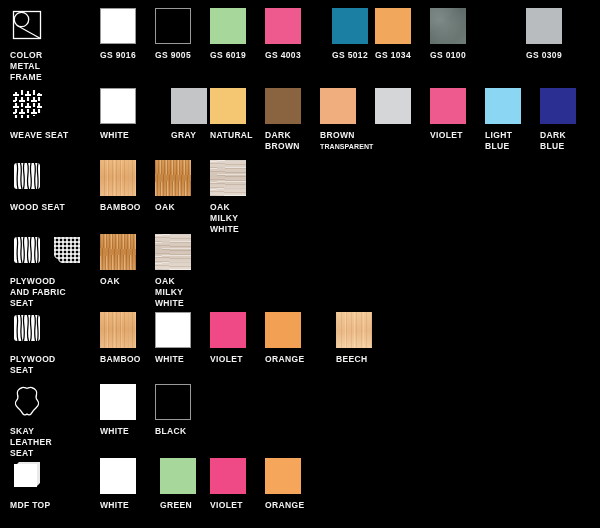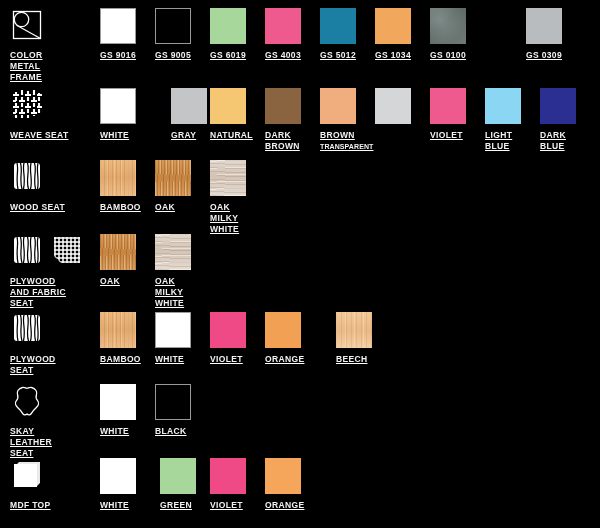--- a/index.html
+++ b/index.html
@@ -26,21 +26,20 @@
   .row {
     position: absolute;
     left: 0;
     width: 600px;
   }
   .cell {
     position: absolute;
     top: 0;
     width: 76px;
     text-align: left;
-    text-decoration: underline;
   }
   .cell.cat { width: 86px; }
 
   
   .sw {
     width: 36px;
     height: 36px;
     display: block;
     margin: 0 0 6px 0;
     box-sizing: border-box;
@@ -152,21 +151,21 @@
         <div class="label">GS 9005</div>
       </div>
       <div class="cell" style="left: 210px;">
         <span class="sw" style="background: rgb(168, 215, 155);"></span>
         <div class="label">GS 6019</div>
       </div>
       <div class="cell" style="left: 265px;">
         <span class="sw" style="background: rgb(239, 90, 142);"></span>
         <div class="label">GS 4003</div>
       </div>
-      <div class="cell" style="left: 320px;">
+      <div class="cell" style="left: 332px;">
         <span class="sw" style="background: rgb(27, 127, 163);"></span>
         <div class="label">GS 5012</div>
       </div>
       <div class="cell" style="left: 375px;">
         <span class="sw" style="background: rgb(242, 168, 92);"></span>
         <div class="label">GS 1034</div>
       </div>
       <div class="cell" style="left: 430px;">
         <span class="sw tex-metal-0100"></span>
         <div class="label">GS 0100</div>

